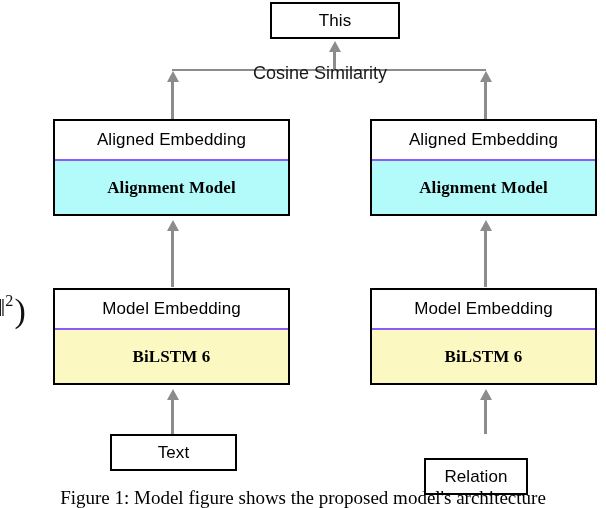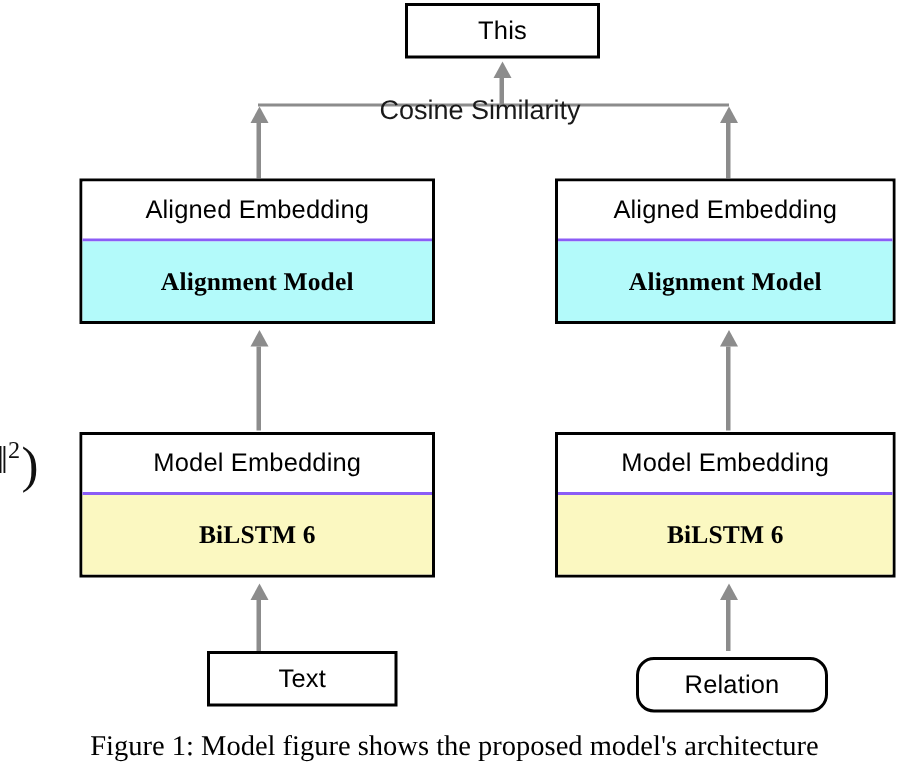--- a/index.html
+++ b/index.html
@@ -152,41 +152,41 @@
   <div class="arrowhead" style="left:167px; top:220px;"></div>
 
   <div class="node" id="left-encoder-box" style="left:53px; top:288px; width:237px; height:97px;">
     <div class="cell top" style="height:40px;">Model Embedding</div>
     <div class="cell bottom fill-yellow" style="height:53px;">BiLSTM 6</div>
   </div>
 
   <div class="conn vline" style="left:171px; top:400px; width:3px; height:34px;"></div>
   <div class="arrowhead" style="left:167px; top:389px;"></div>
 
-  <div class="node simple" id="text-box" style="left:110px; top:434px; width:127px; height:37px;margin-left:28px;">
+  <div class="node simple" id="text-box" style="left:110px; top:434px; width:127px; height:37px;">
     <div class="cell">Text</div>
   </div>
 
   <div class="node" id="right-alignment-box" style="left:370px; top:119px; width:227px; height:97px;">
     <div class="cell top" style="height:40px;">Aligned Embedding</div>
     <div class="cell bottom fill-cyan" style="height:53px;">Alignment Model</div>
   </div>
 
   <div class="conn vline" style="left:484px; top:231px; width:3px; height:56px;"></div>
   <div class="arrowhead" style="left:480px; top:220px;"></div>
 
   <div class="node" id="right-encoder-box" style="left:370px; top:288px; width:227px; height:97px;">
     <div class="cell top" style="height:40px;">Model Embedding</div>
     <div class="cell bottom fill-yellow" style="height:53px;">BiLSTM 6</div>
   </div>
 
   <div class="conn vline" style="left:484px; top:400px; width:3px; height:34px;"></div>
   <div class="arrowhead" style="left:480px; top:389px;"></div>
 
-  <div class="node simple" id="relation-box" style="left:424px; top:438px; width:128px; height:37px;border-radius:12px;">
+  <div class="node simple" id="relation-box" style="left:424px; top:458px; width:104px; height:37px;">
     <div class="cell">Relation</div>
   </div>
 
   <div class="label" id="math-fragment">
     <span>‖</span><sup>2</sup><span class="paren">)</span>
   </div>
 
   <div id="caption">Figure 1: Model figure shows the proposed model's architecture</div>
 
 </div>

